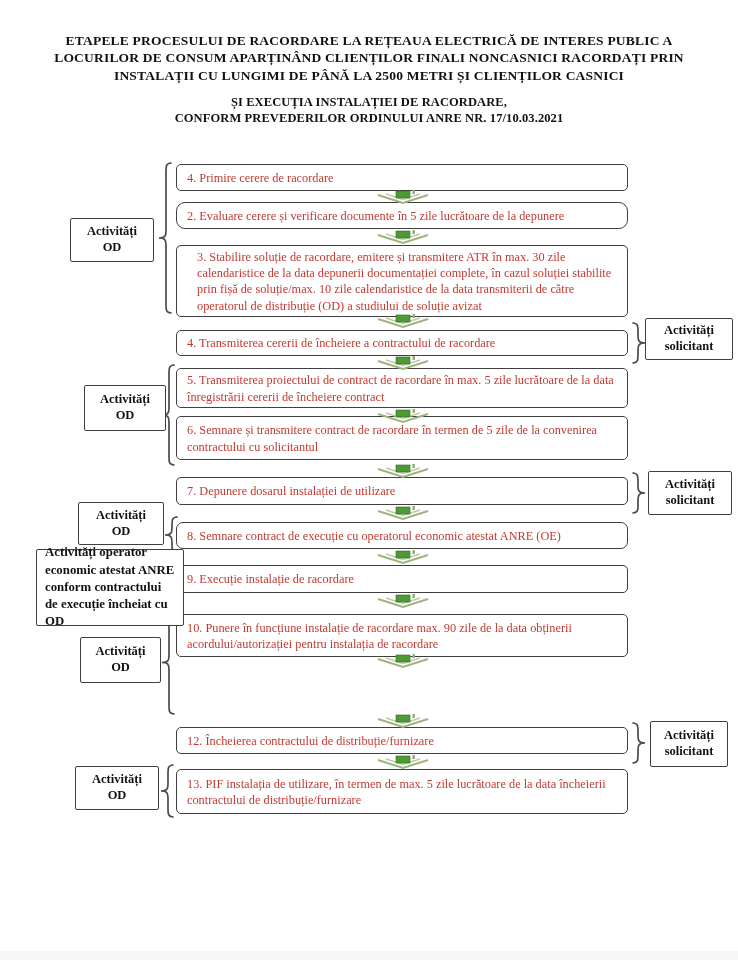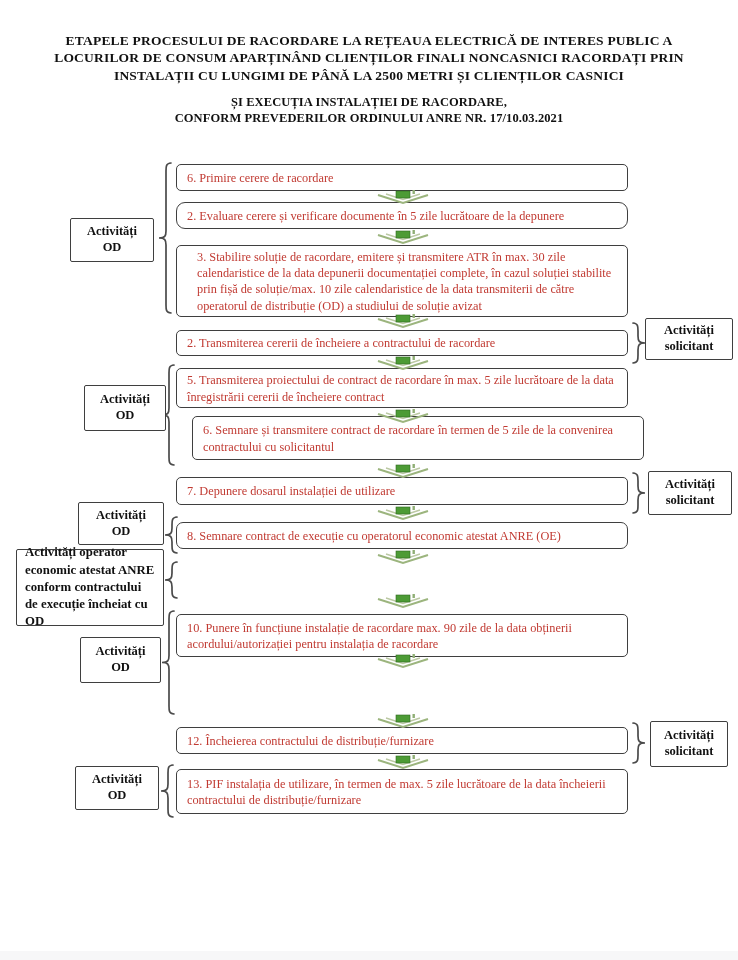--- a/index.html
+++ b/index.html
@@ -31,21 +31,21 @@
   .arrow svg{display:block;}
   
   .side-label{
     position:absolute;box-sizing:border-box;background:#fff;
     border:1.8px solid #3f3f3f;border-radius:2px;color:#111;
     font-weight:bold;font-size:12.5px;line-height:1.25;
     display:flex;align-items:center;justify-content:center;text-align:center;
     padding:2px 21px;
   }
   .side-label.long{
-    font-size:12.8px;text-align:left;justify-content:flex-start;padding:4px 8px;line-height:1.35;
+    font-size:12.8px;text-align:left;justify-content:flex-start;padding:4px 8px;line-height:1.35;margin-left:20px;
   }
   
   svg.brace{position:absolute;overflow:visible;}
   svg.brace path{fill:none;stroke:#4a4a4a;stroke-width:1.7;stroke-linecap:round;}
   
   .footer-strip{position:absolute;left:0;bottom:0;width:738px;height:9px;background:#f7f7f8;}
 </style>
 </head>
 <body>
 
@@ -55,43 +55,46 @@
     <div>ETAPELE PROCESULUI DE RACORDARE LA REȚEAUA ELECTRICĂ DE INTERES PUBLIC A</div>
     <div>LOCURILOR DE CONSUM APARȚINÂND CLIENȚILOR FINALI NONCASNICI RACORDAȚI PRIN</div>
     <div>INSTALAȚII CU LUNGIMI DE PÂNĂ LA 2500 METRI ȘI CLIENȚILOR CASNICI</div>
   </div>
   <div class="subtitle">
     <div>ȘI EXECUȚIA INSTALAȚIEI DE RACORDARE,</div>
     <div>CONFORM PREVEDERILOR ORDINULUI ANRE NR. 17/10.03.2021</div>
   </div>
 
   <div class="step" style="top:164px;min-height:27px;">
-      <span>6. Primire cerere de racordare</span>
+      <span>4. Primire cerere de racordare</span>
     </div>
   <div class="step" style="top:202px;min-height:27px;border-radius:9px;">
       <span>2. Evaluare cerere și verificare documente în 5 zile lucrătoare de la depunere</span>
     </div>
   <div class="step" style="top:245px;min-height:68px;padding-left:20px;">
       <span>3. Stabilire soluție de racordare, emitere și transmitere ATR în max. 30 zile calendaristice de la data depunerii documentației complete, în cazul soluției stabilite prin fișă de soluție/max. 10 zile calendaristice de la data transmiterii de către operatorul de distribuție (OD) a studiului de soluție avizat</span>
     </div>
   <div class="step" style="top:330px;min-height:26px;">
-      <span>2. Transmiterea cererii de încheiere a contractului de racordare</span>
+      <span>4. Transmiterea cererii de încheiere a contractului de racordare</span>
     </div>
   <div class="step" style="top:368px;min-height:40px;">
       <span>5. Transmiterea proiectului de contract de racordare în max. 5 zile lucrătoare de la data înregistrării cererii de încheiere contract</span>
     </div>
-  <div class="step" style="top:416px;min-height:44px;margin-left:16px;">
+  <div class="step" style="top:416px;min-height:44px;">
       <span>6. Semnare și transmitere contract de racordare în termen de 5 zile de la convenirea contractului cu solicitantul</span>
     </div>
   <div class="step" style="top:477px;min-height:28px;">
       <span>7. Depunere dosarul instalației de utilizare</span>
     </div>
   <div class="step" style="top:522px;min-height:27px;border-radius:7px;">
       <span>8. Semnare contract de execuție cu operatorul economic atestat ANRE (OE)</span>
     </div>
+  <div class="step" style="top:565px;min-height:28px;">
+      <span>9. Execuție instalație de racordare</span>
+    </div>
   <div class="step" style="top:614px;min-height:43px;">
       <span>10. Punere în funcțiune instalație de racordare max. 90 zile de la data obținerii acordului/autorizației pentru instalația de racordare</span>
     </div>
   <div class="step" style="top:727px;min-height:27px;">
       <span>12. Încheierea contractului de distribuție/furnizare</span>
     </div>
   <div class="step" style="top:769px;min-height:45px;">
       <span>13. PIF instalația de utilizare, în termen de max. 5 zile lucrătoare de la data încheierii contractului de distribuție/furnizare</span>
     </div>
 

